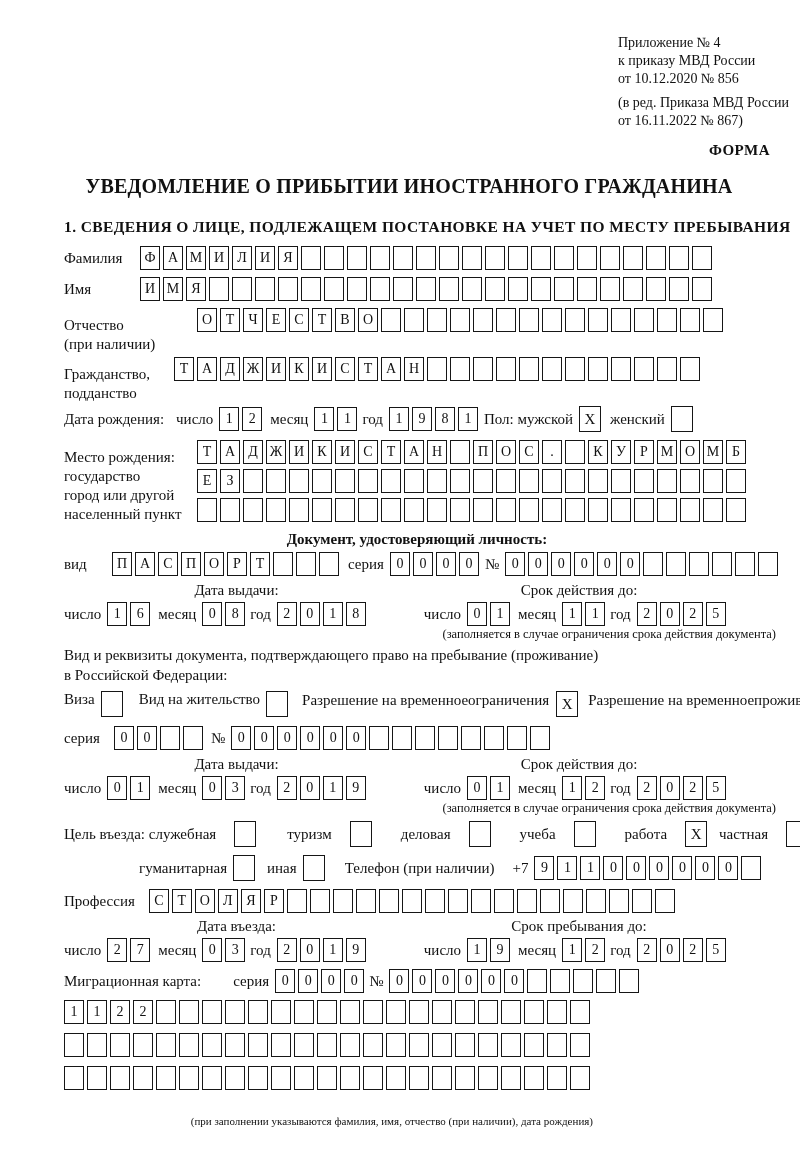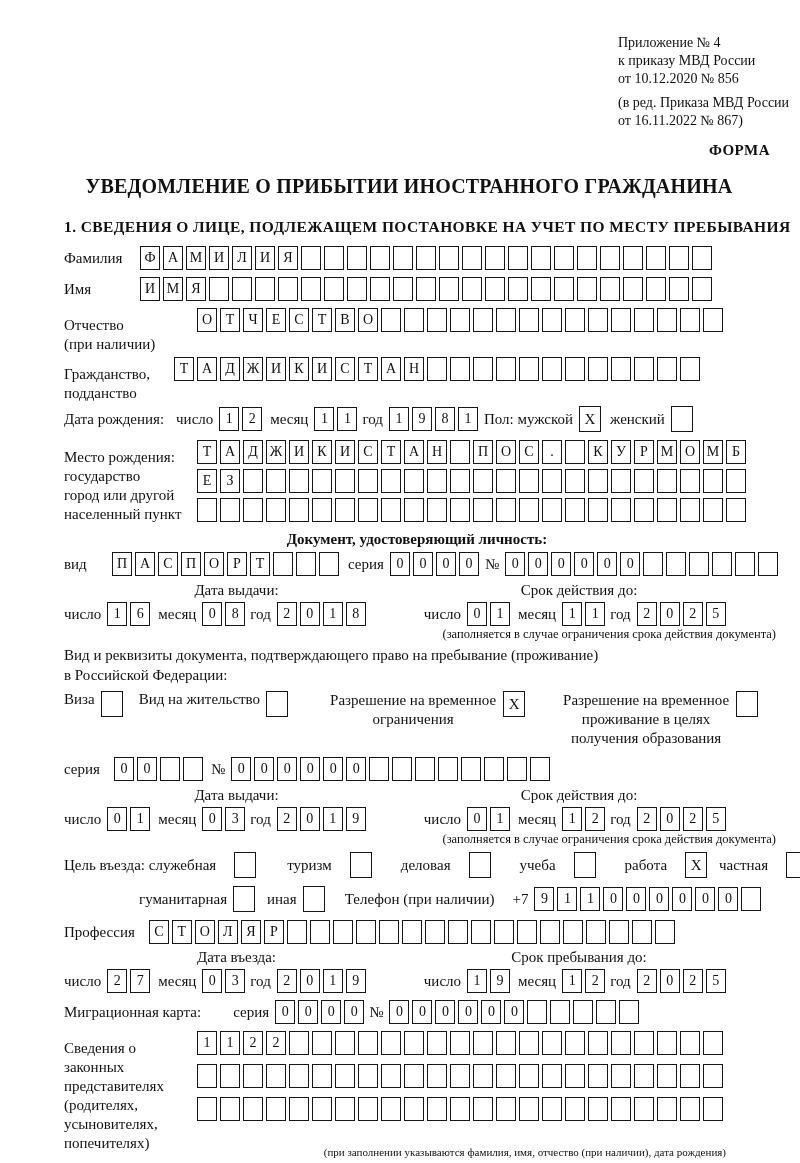--- a/index.html
+++ b/index.html
@@ -13,21 +13,21 @@
   .sec{font-weight:bold;font-size:15.5px;letter-spacing:.4px;margin-top:20px;margin-bottom:10px;white-space:nowrap;}
   #form-rows{font-size:15px;}
   .frow{display:flex;align-items:center;margin-bottom:7px;white-space:nowrap;}
   .frow.top{align-items:flex-start;}
   .lbl{margin-right:6px;flex:none;}
   .lbl2{display:inline-flex;flex-direction:column;flex:none;line-height:19px;margin-top:8px;}
   .cgroup{display:inline-flex;flex:none;}
   .cell{width:20px;height:24px;border:1.5px solid #161616;margin-right:3px;display:inline-flex;align-items:center;justify-content:center;font-size:14px;flex:none;box-sizing:border-box;background:#fff;}
   .cbox{width:22px;height:26px;border:1.5px solid #161616;display:inline-flex;align-items:center;justify-content:center;font-size:15px;flex:none;box-sizing:border-box;}
   .sp{flex:none;display:inline-block;}
-  .stack{display:inline-flex;flex-direction:column;text-align:center;line-height:19px;margin-right:7px;margin-left:28px;}
+  .stack{display:inline-flex;flex-direction:row;text-align:center;line-height:19px;margin-right:7px;}
   .gstack{display:inline-flex;flex-direction:column;gap:5px;}
   .gstack.wide{gap:9px;}
   .gnote{font-size:11px;margin-top:16px;text-align:right;white-space:normal;}
   .crow{width:706px;text-align:center;margin-bottom:4px;}
   .crow.b{font-weight:bold;}
   .hrow{display:flex;margin-bottom:3px;}
   .hrow span:first-child{width:345px;text-align:center;flex:none;}
   .hrow span:last-child{width:340px;text-align:center;flex:none;}
   .noteR{width:712px;text-align:right;font-size:12.5px;margin-top:-2px;margin-bottom:5px;}
   .para{margin-bottom:3px;}
@@ -607,28 +607,20 @@
           <span class="cell">0</span>
           <span class="cell">0</span>
           <span class="cell"></span>
           <span class="cell"></span>
           <span class="cell"></span>
           <span class="cell"></span>
           <span class="cell"></span>
         </span>
       </div>
       <div class="frow top">
-        <span class="lbl2" style="width: 133px;">
-          <span>Сведения о</span>
-          <span>законных</span>
-          <span>представителях</span>
-          <span>(родителях,</span>
-          <span>усыновителях,</span>
-          <span>попечителях)</span>
-        </span>
         <span class="gstack wide">
           <span class="cgroup">
             <span class="cell">1</span>
             <span class="cell">1</span>
             <span class="cell">2</span>
             <span class="cell">2</span>
             <span class="cell"></span>
             <span class="cell"></span>
             <span class="cell"></span>
             <span class="cell"></span>

